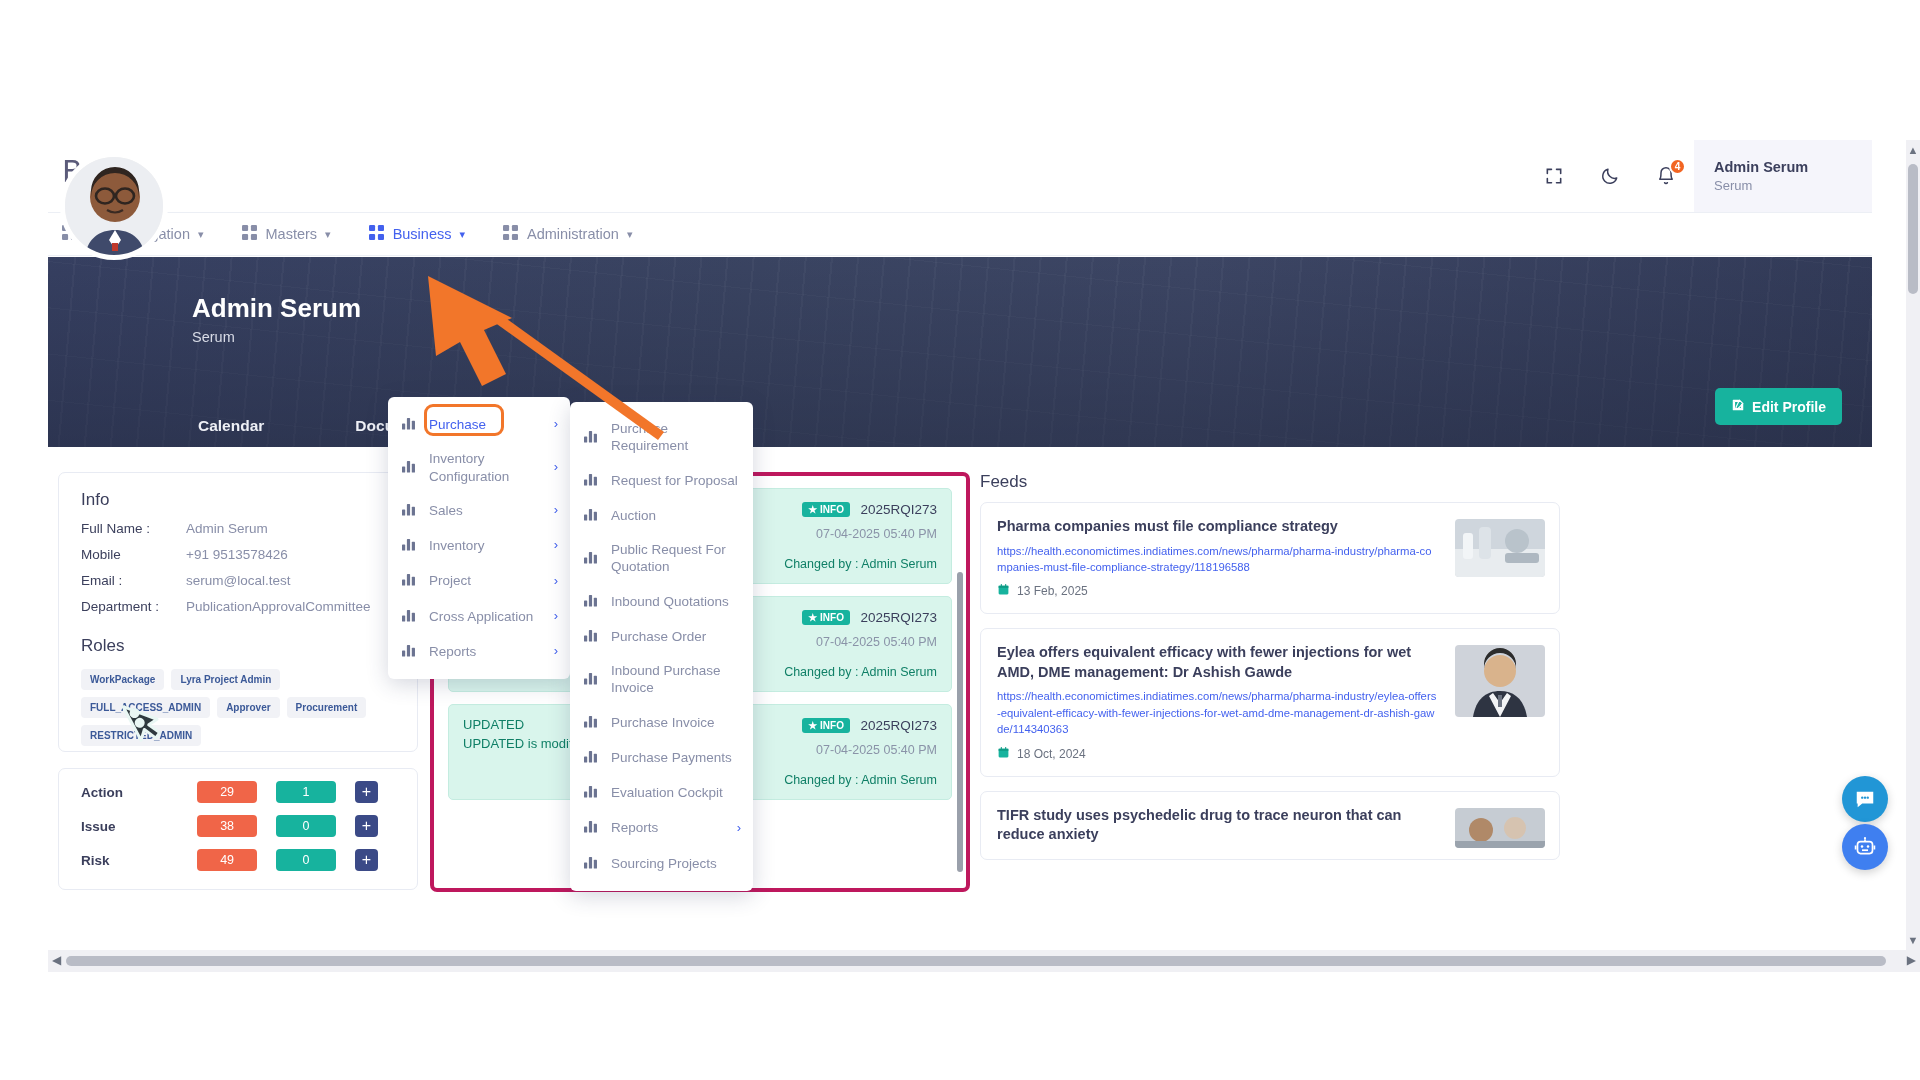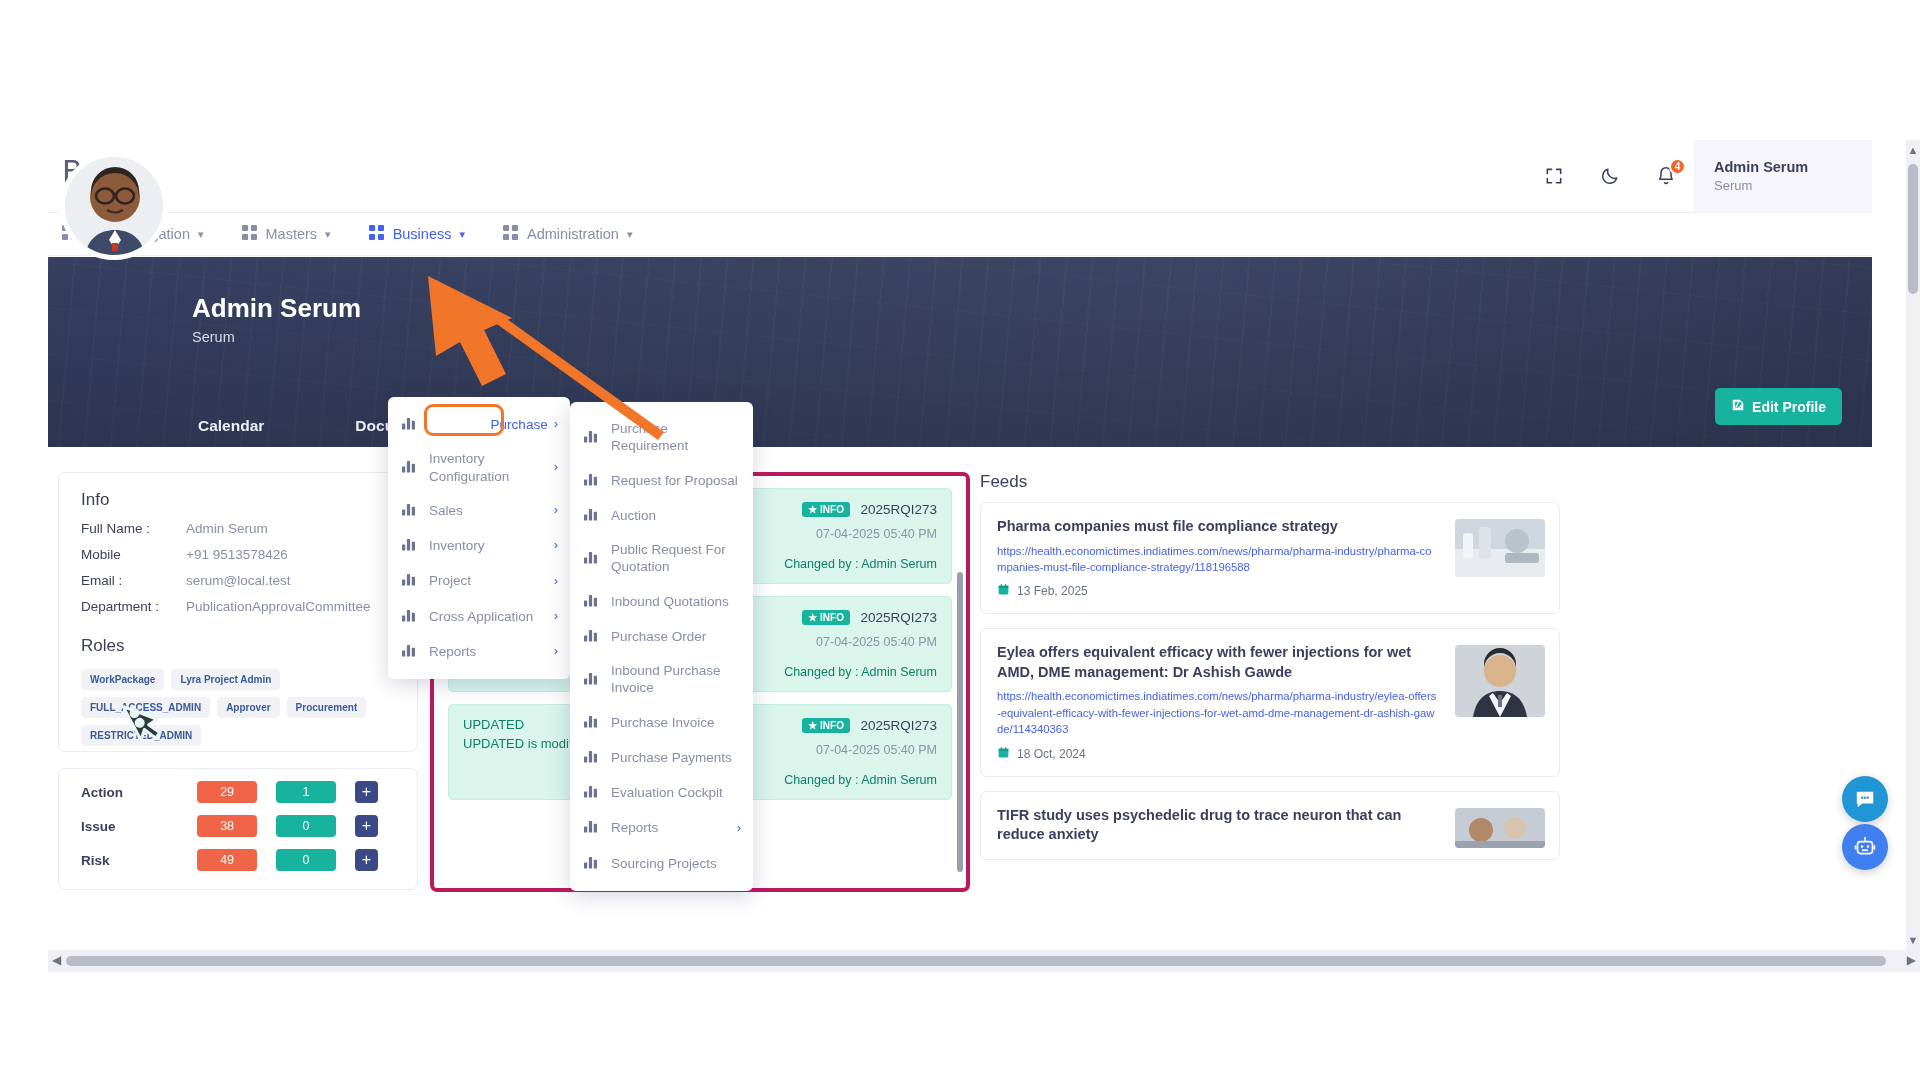--- a/index.html
+++ b/index.html
@@ -262,21 +262,21 @@
   #menu-business { left: 340px; top: 257px; width: 182px; }
   #menu-purchase { left: 522px; top: 262px; width: 183px; }
   .mi {
     display: flex; align-items: center;
     padding: 8px 12px 8px 14px;
     font-size: 13.5px; color: #888ea8; cursor: pointer;
     line-height: 1.28;
   }
   .mi .txt { flex: 1; }
   .mi .arw { color: #4361ee; font-size: 13px; margin-left: 6px; }
-  .mi.hl .txt { color: #4361ee; text-align: right; }
+  .mi.hl .txt { color: #4361ee; }
   .bar-ico { margin-right: 11px; flex: none; }
   .hl-box {
     position: absolute; left: 376px; top: 264px;
     width: 80px; height: 32px;
     border: 3px solid #f2762a; border-radius: 9px;
     z-index: 70; pointer-events: none;
   }
 
   
   #arrow { position: absolute; left: 420px; top: 270px; z-index: 75; pointer-events: none; }

